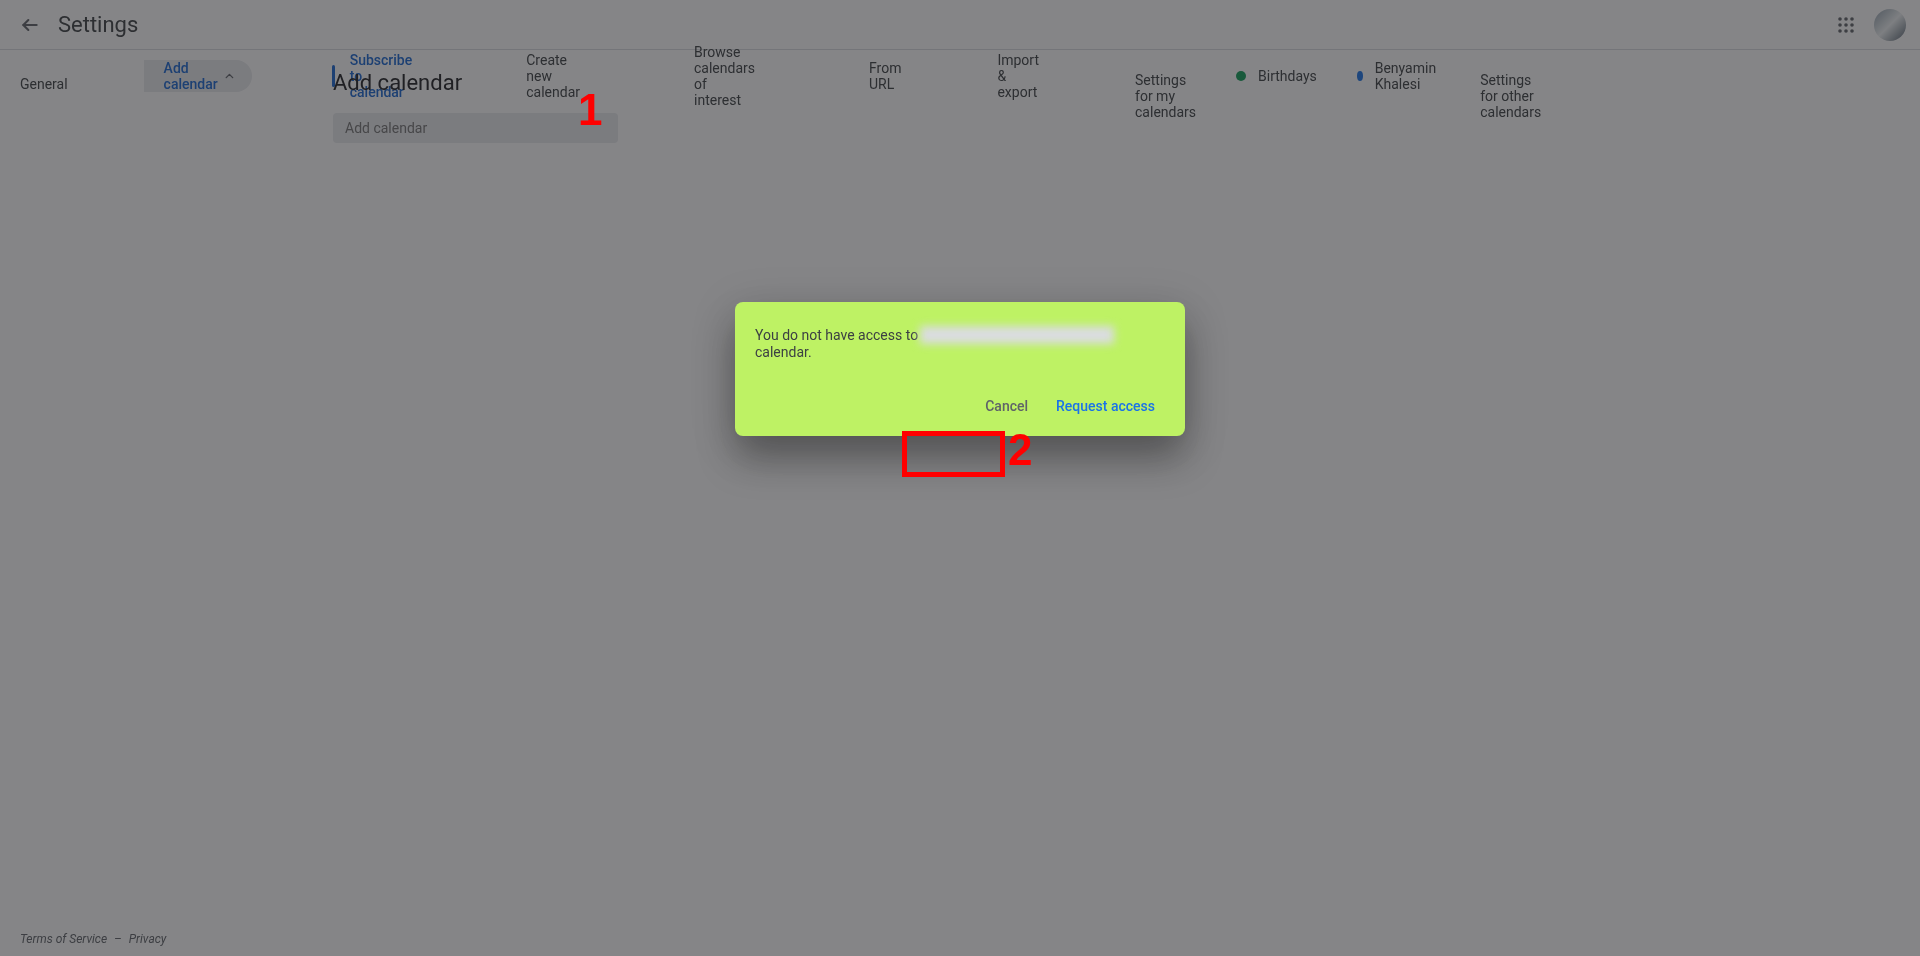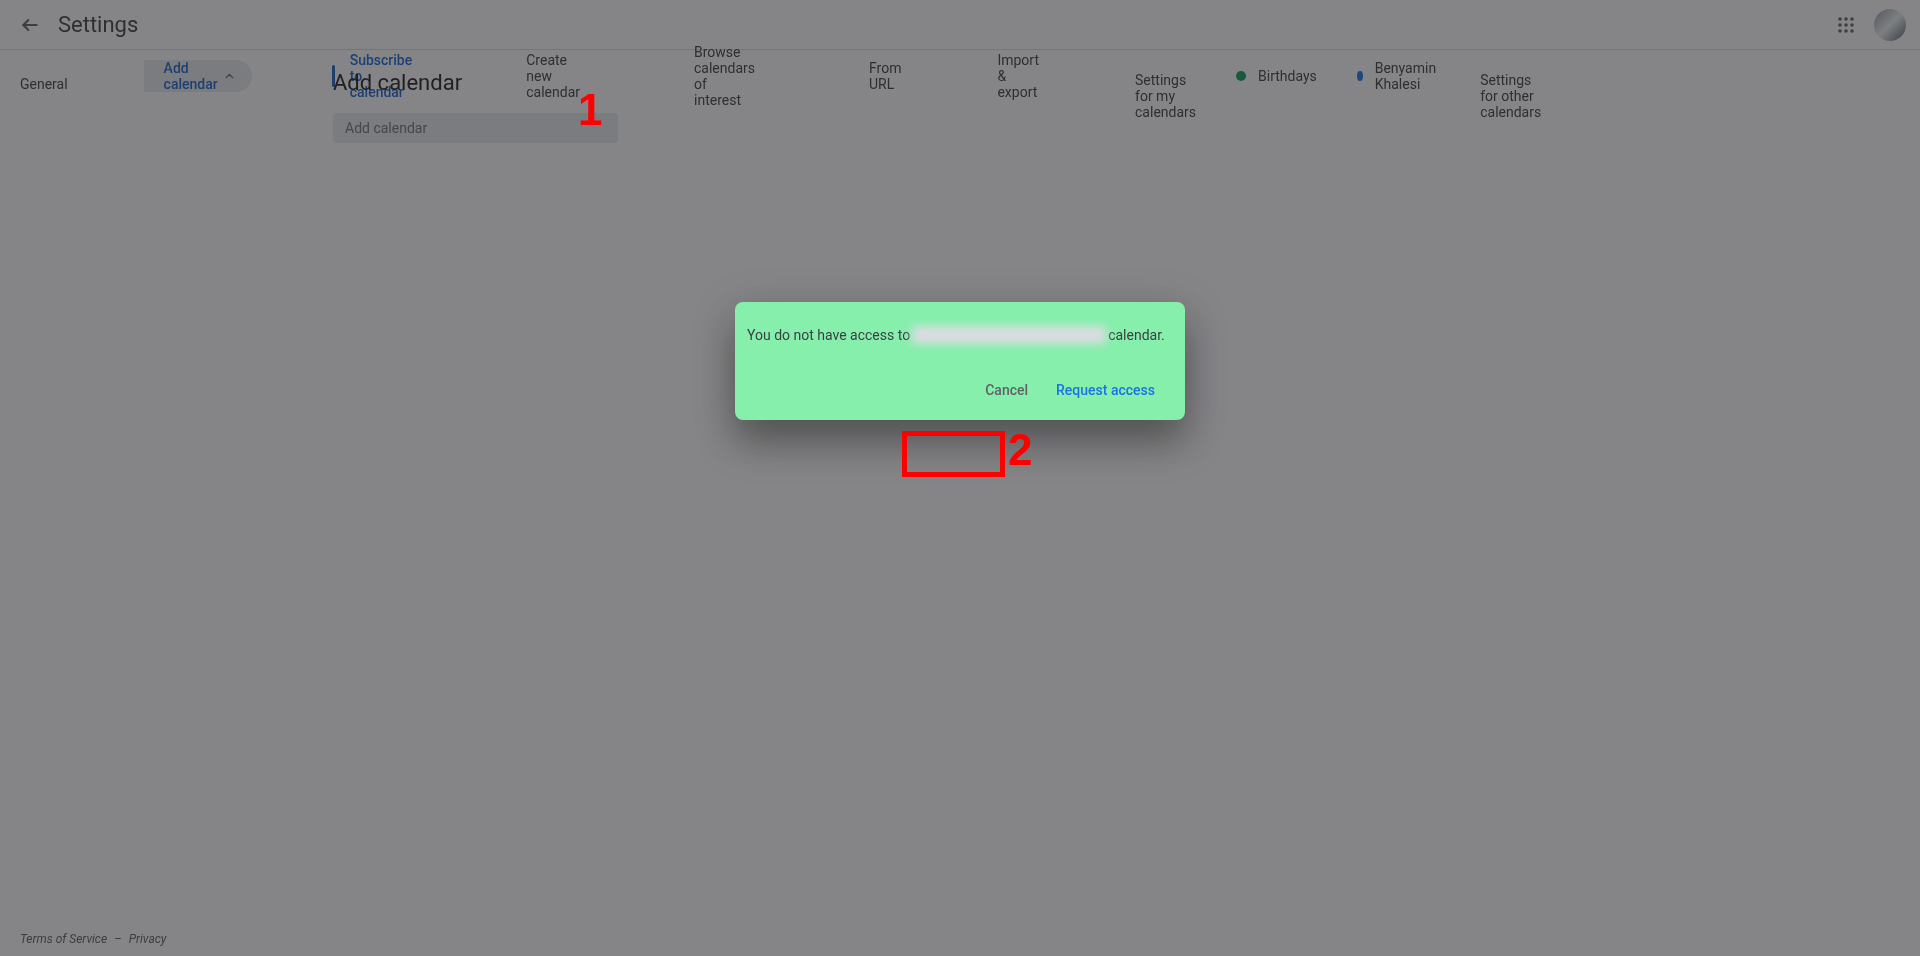--- a/index.html
+++ b/index.html
@@ -112,24 +112,24 @@
   .scrim {
     position: fixed; inset: 0;
     background: rgba(32,33,36,0.55);
     display: flex; align-items: flex-start; justify-content: center;
   }
 
   
   .dialog {
     margin-top: 302px;
     width: 450px;
-    background: #86efac;
+    background: #bef264;
     border-radius: 8px;
     box-shadow: 0 24px 38px rgba(0,0,0,0.28), 0 9px 46px rgba(0,0,0,0.18);
-    padding: 24px 20px 14px 12px;
+    padding: 24px 20px 14px 20px;
     position: relative;
   }
   .dialog-msg {
     font-size: 14px; color: #3c4043;
     display: flex; align-items: center; flex-wrap: wrap; gap: 0;
   }
   .blurred-email {
     display: inline-block;
     width: 194px; height: 18px;
     background: #dadce0;

